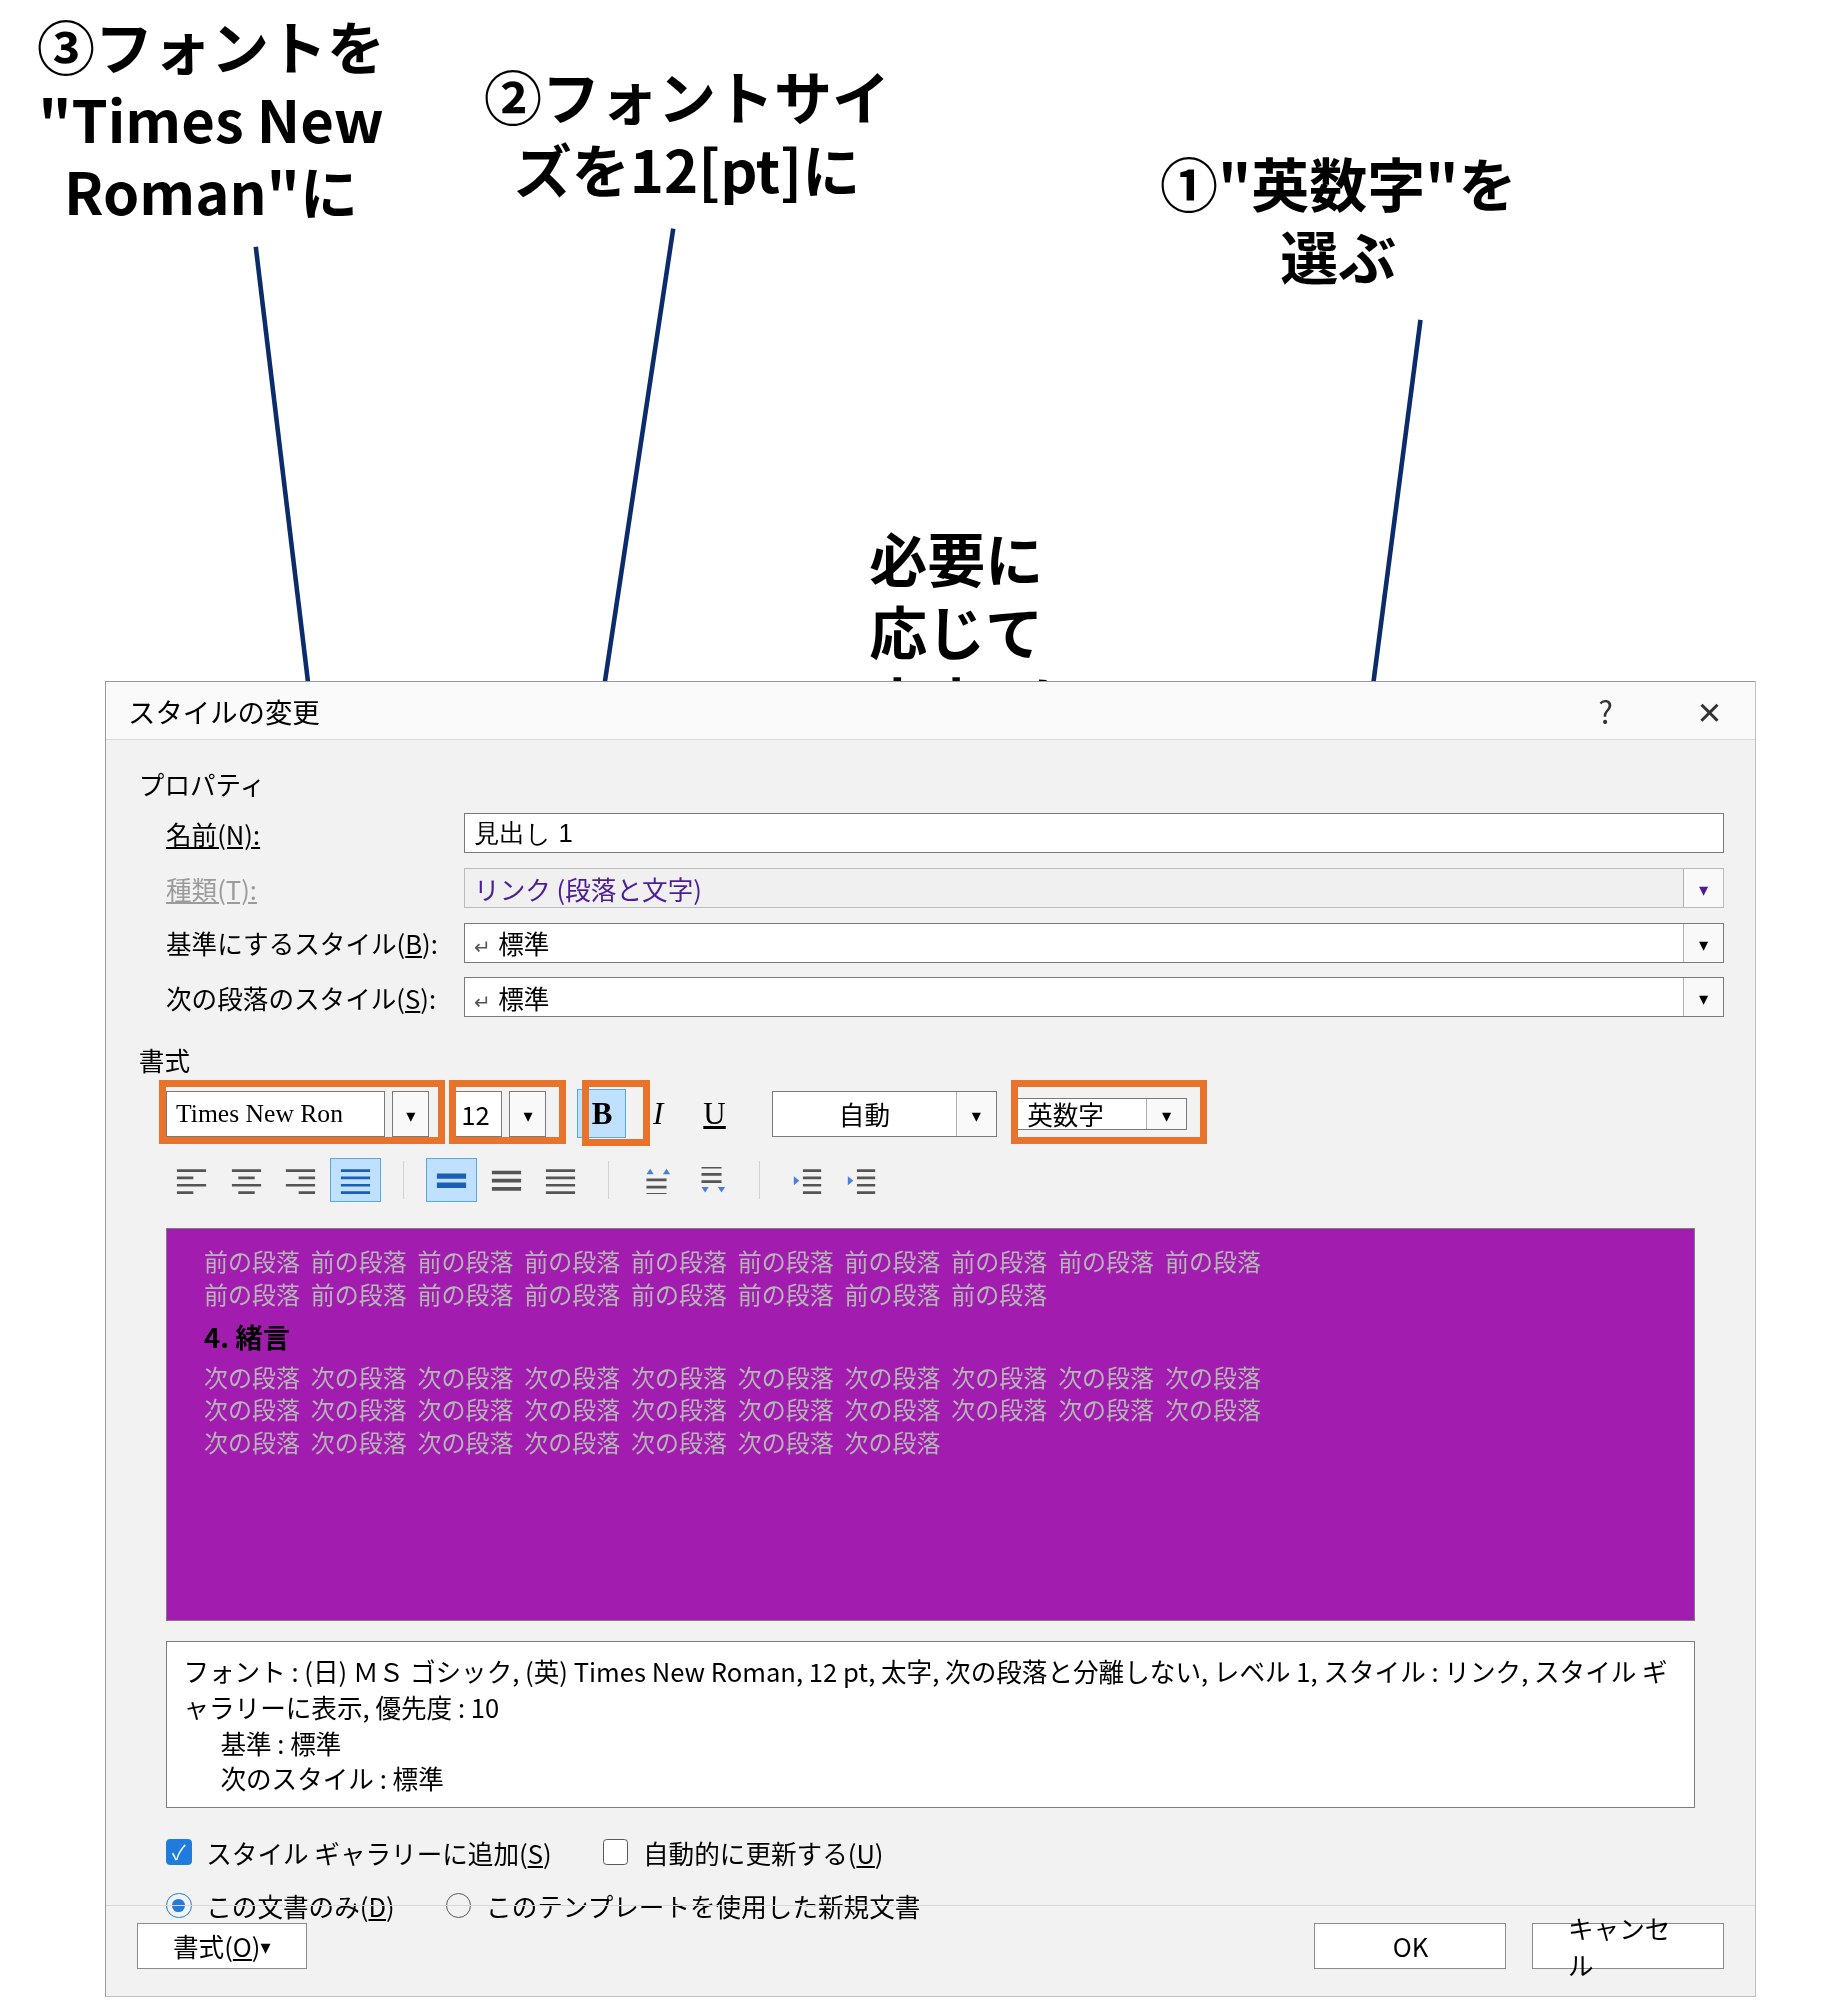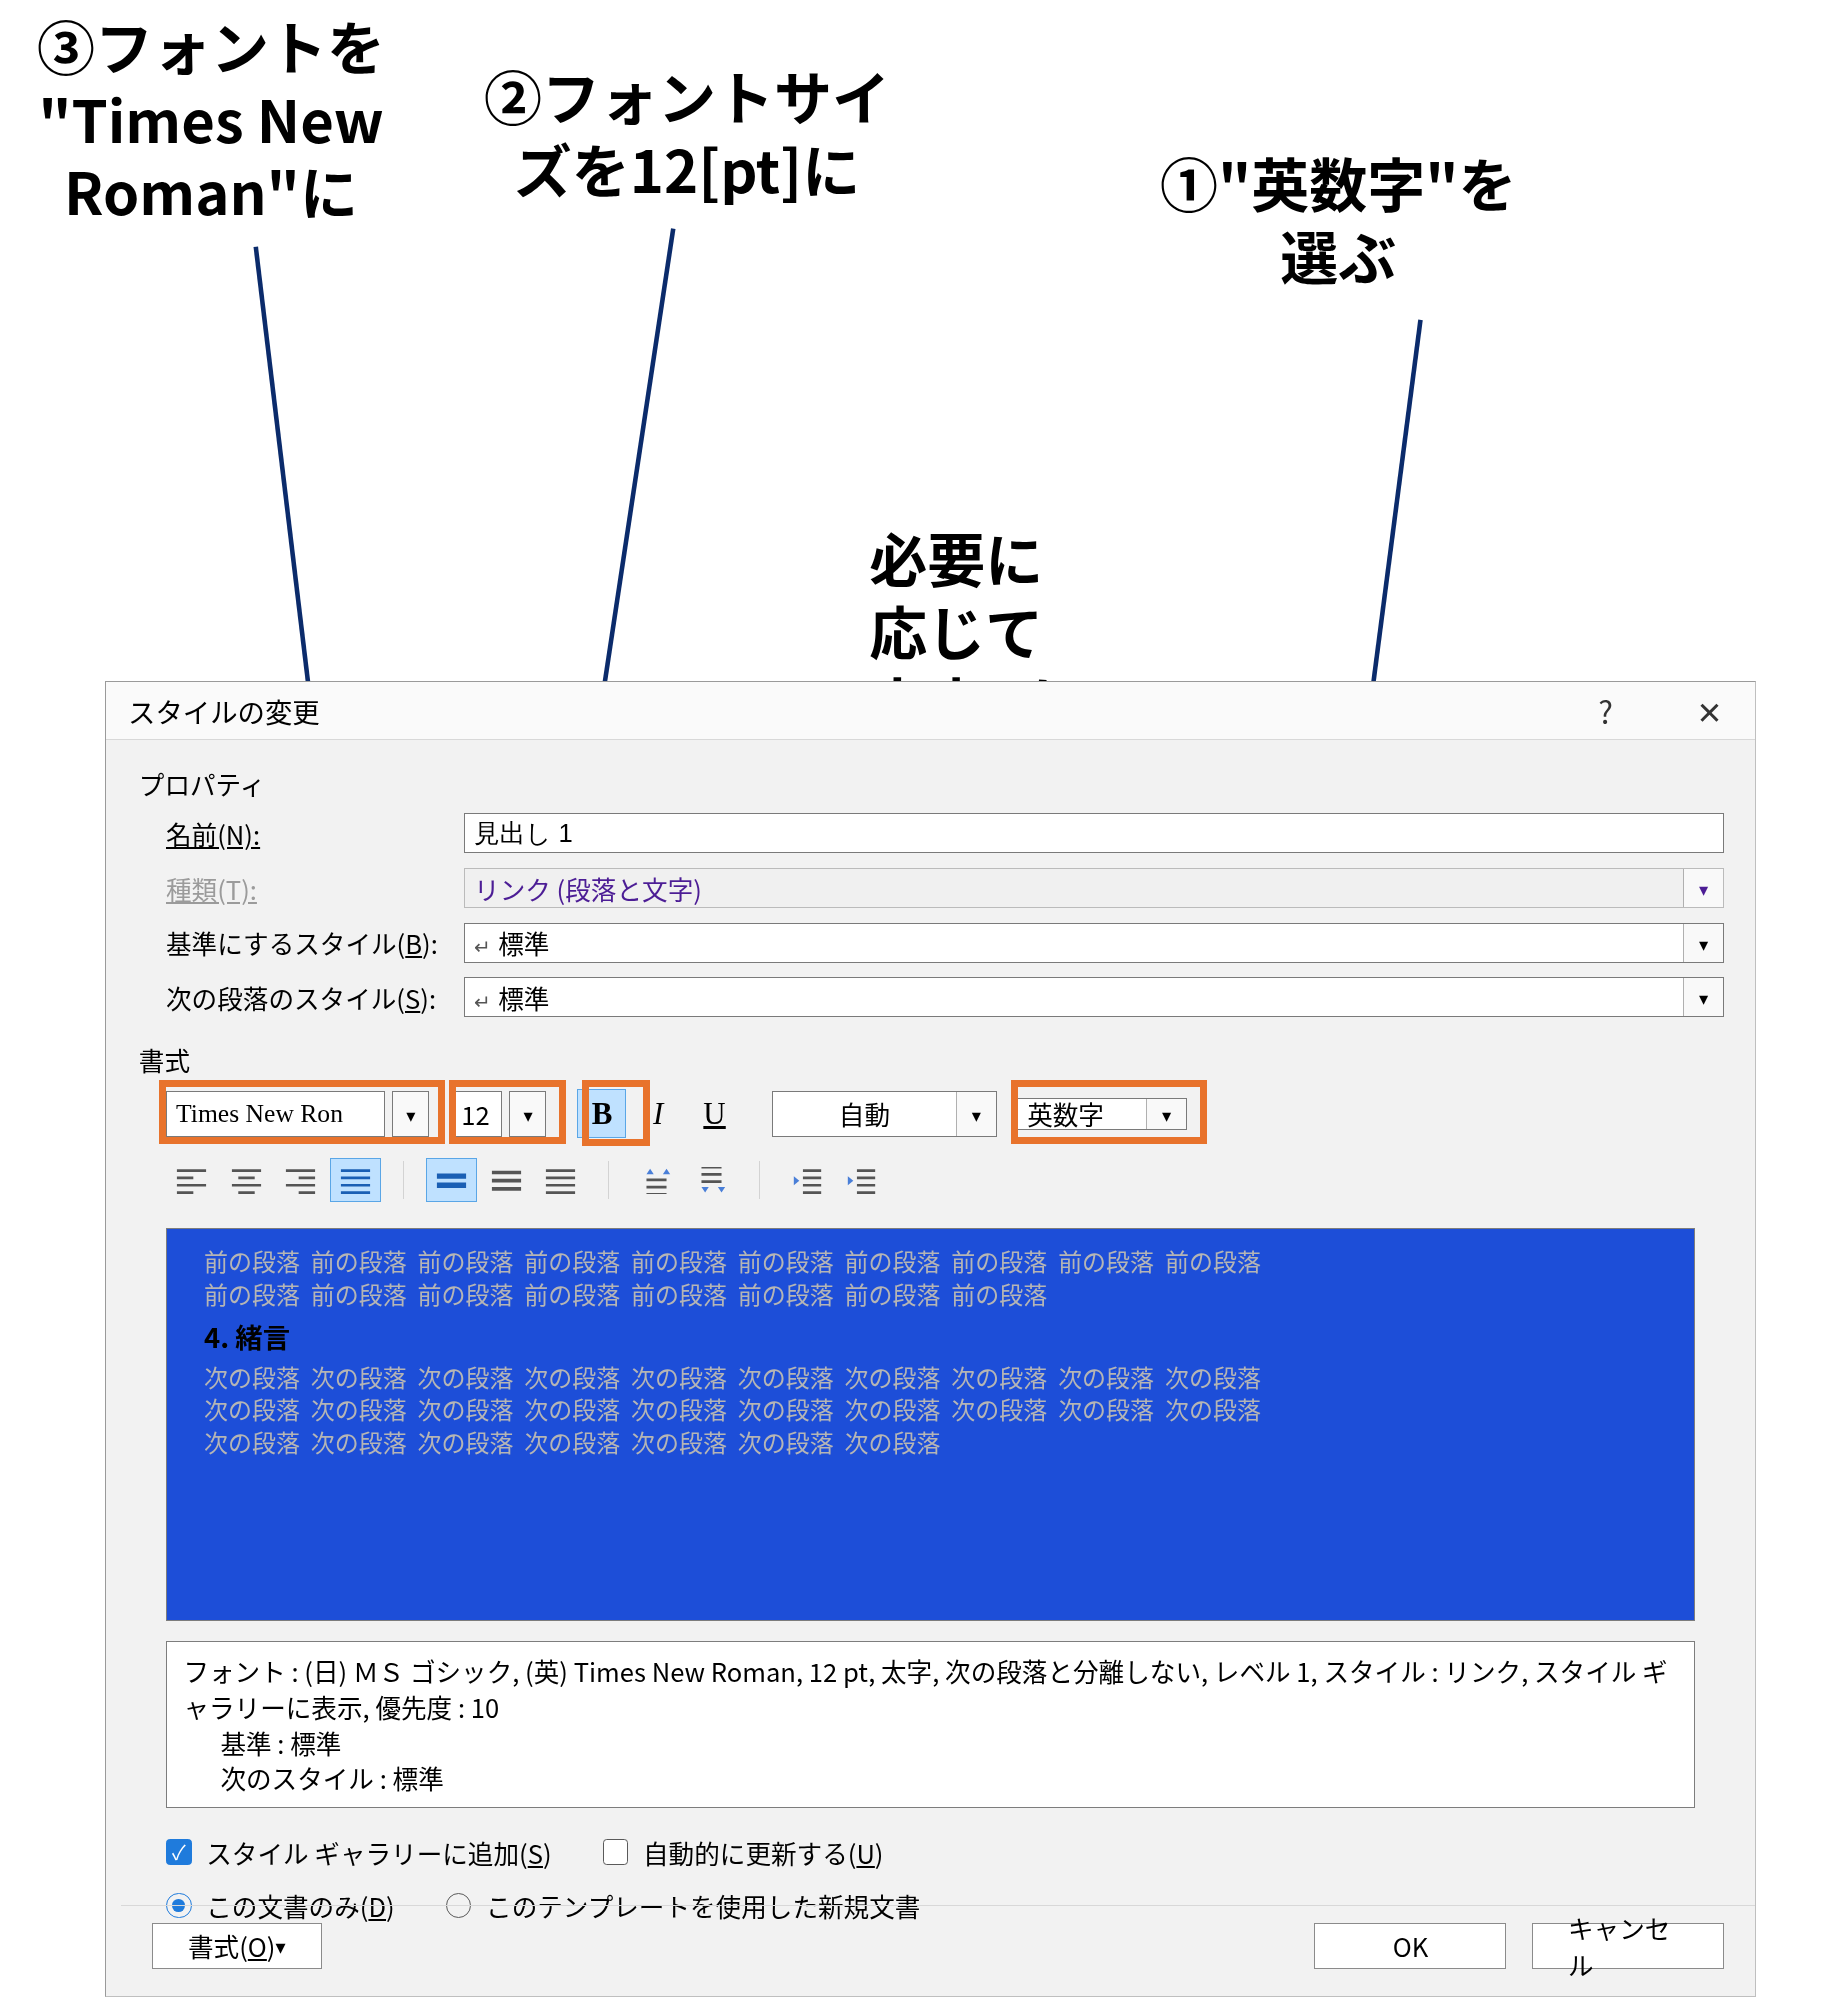--- a/index.html
+++ b/index.html
@@ -129,21 +129,21 @@
     border:0.9px solid transparent;
     color:#555;
   }
   .tb2.sel { background:#bfe1ff; border-color:#5aa6e6; }
   .tb2 svg { width:31px; height:27.4px; }
   .sep { width:0.9px; height:38px; background:#d3d3d3; margin:0 18.3px; }
 
   .preview {
     margin:25.6px 29px 0 29px;
     height:393px;
-    background:#1d4ed8;
+    background:#a21caf;
     border:0.9px solid #7d7d7d;
     padding:16.4px 37px;
     font-size:24px;
     color:#b5b5b5;
     font-family:"MS Gothic","Noto Sans CJK JP", monospace;
     overflow:hidden;
   }
   .preview .para-line { white-space:nowrap; line-height:1.35; }
   .preview .sample {
     color:#000; font-family:"MS Gothic","Noto Sans CJK JP", monospace;
@@ -174,21 +174,21 @@
   .radio {
     width:25.6px; height:25.6px; border-radius:50%;
     border:1.8px solid #1f7bdc;
     display:inline-flex; align-items:center; justify-content:center;
   }
   .radio.on::after { content:""; width:12.8px; height:12.8px; border-radius:50%; background:#1f7bdc; }
   .radio.off { border-color:#5a5a5a; }
 
   .btnbar {
     position:absolute;
-    left:15px; right:0; bottom:0;
+    left:0; right:0; bottom:0;
     padding:16.4px 31px 27.4px 31px;
     border-top:0.9px solid #d8d8d8;
     display:flex; align-items:center;
   }
   .btn {
     height:46px;
     padding:0 35px;
     background:#fff;
     border:0.9px solid #8b8b8b;
     font-size:25.6px;

